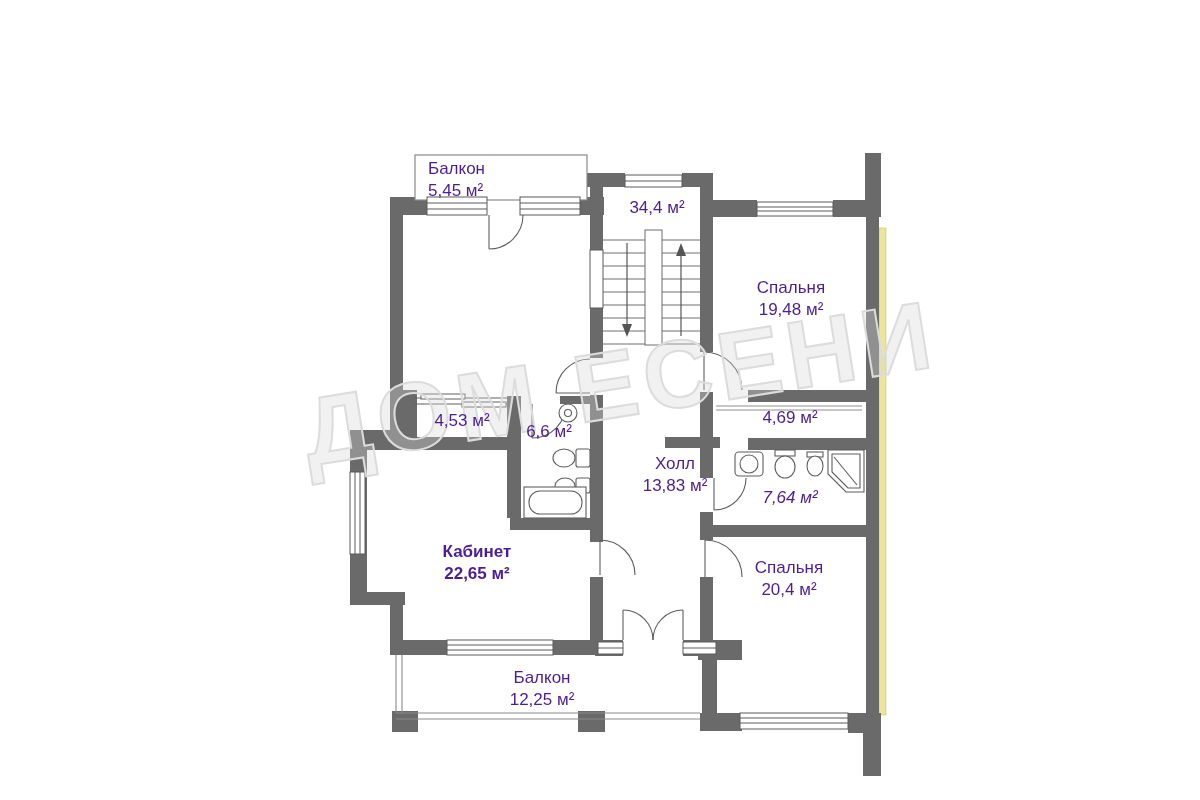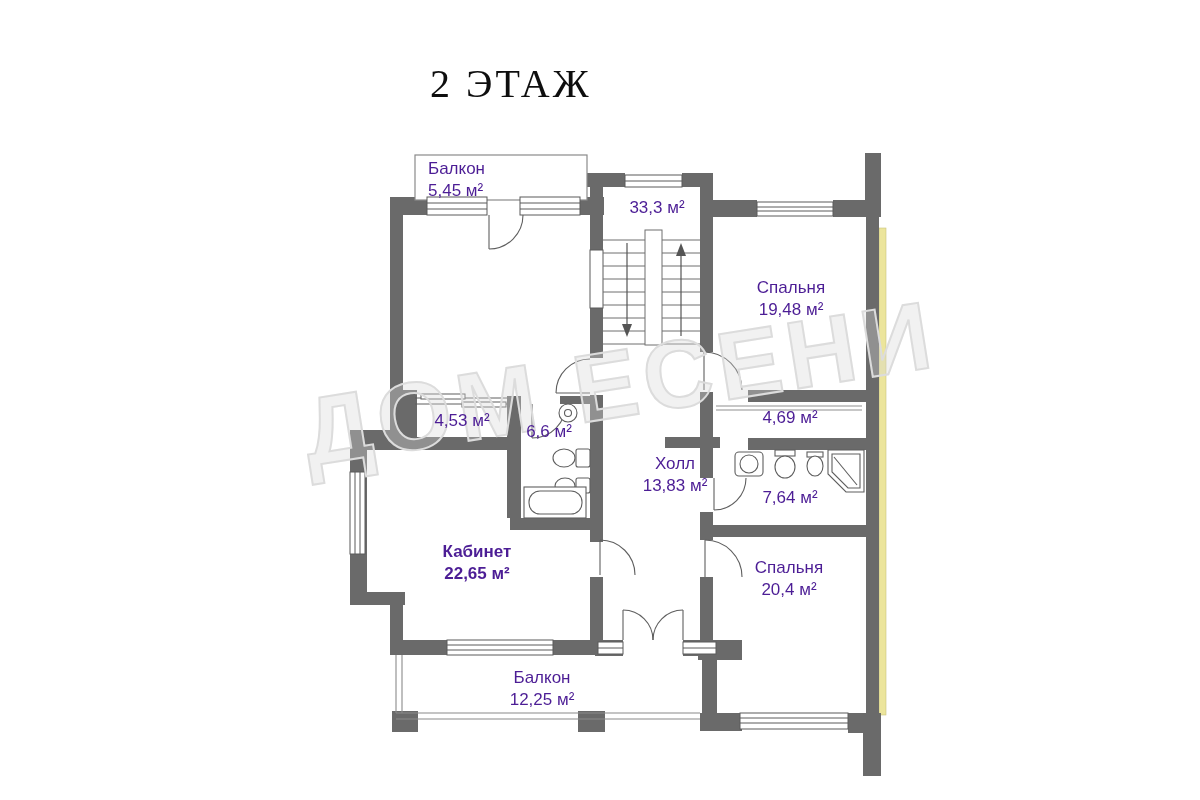--- a/index.html
+++ b/index.html
@@ -215,29 +215,28 @@
     <g stroke="#8a8a8a" stroke-width="1.1" fill="none">
       <line x1="396" y1="655" x2="396" y2="713"></line>
       <line x1="402" y1="655" x2="402" y2="713"></line>
       <line x1="396" y1="713" x2="700" y2="713"></line>
       <line x1="396" y1="719" x2="700" y2="719"></line>
     </g>
   </svg>
 
   <div class="watermark">ДОМ ЕСЕНИ</div>
 
-  <div class="title">2 ЭТАЖ</div>
 
   <div class="lbl left" style="left:428px;top:158px;">
     <div>Балкон</div>
     <div>5,45 м²</div>
   </div>
 
   <div class="lbl" style="left:657px;top:197px;">
-    <div>33,3 м²</div>
+    <div>34,4 м²</div>
   </div>
 
 
   <div class="lbl" style="left:791px;top:277px;">
     <div>Спальня</div>
     <div>19,48 м²</div>
   </div>
 
   <div class="lbl" style="left:462px;top:410px;">
     <div>4,53 м²</div>
@@ -249,21 +248,21 @@
 
   <div class="lbl" style="left:790px;top:407px;">
     <div>4,69 м²</div>
   </div>
 
   <div class="lbl" style="left:667px;top:453px;margin-left:8px;">
     <div>Холл</div>
     <div>13,83 м²</div>
   </div>
 
-  <div class="lbl" style="left:790px;top:487px;">
+  <div class="lbl" style="left:790px;top:487px;font-style:italic;">
     <div>7,64 м²</div>
   </div>
 
   <div class="lbl" style="left:477px;top:541px;font-weight:bold;">
     <div>Кабинет</div>
     <div>22,65 м²</div>
   </div>
 
   <div class="lbl" style="left:789px;top:557px;">
     <div>Спальня</div>

